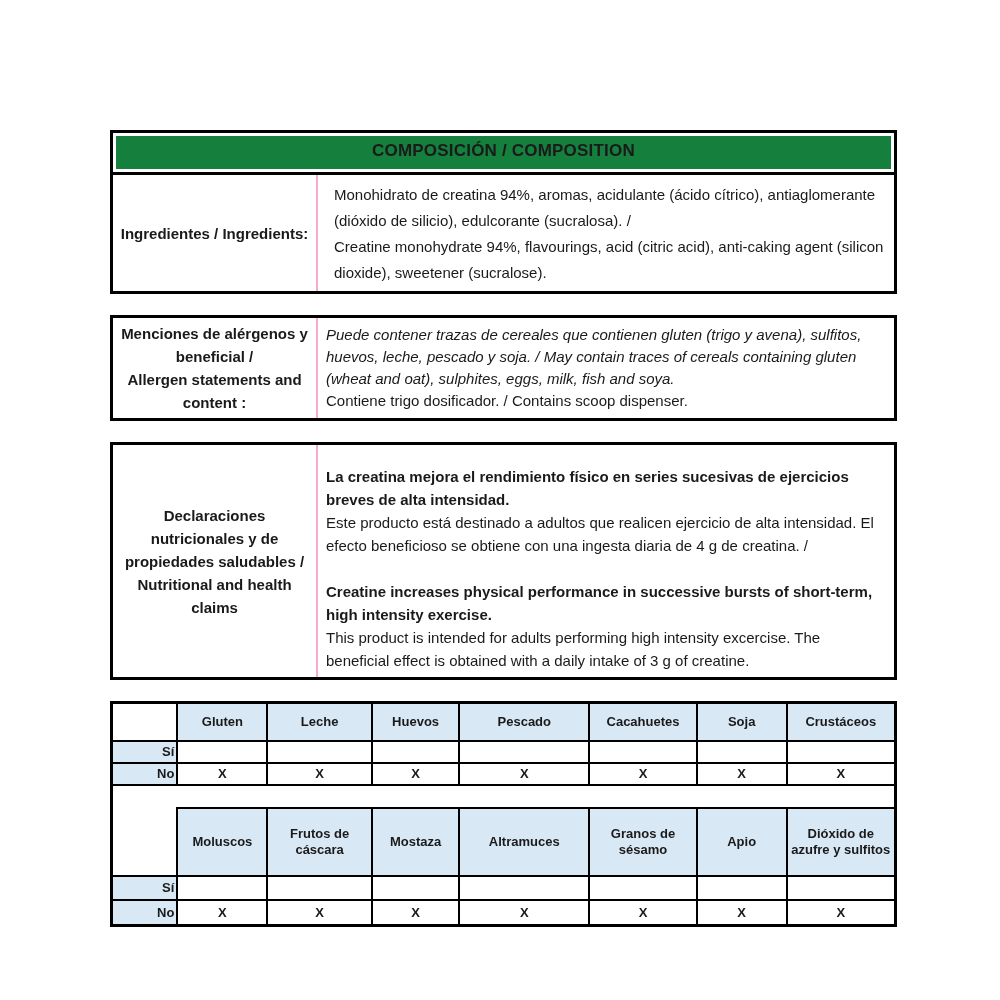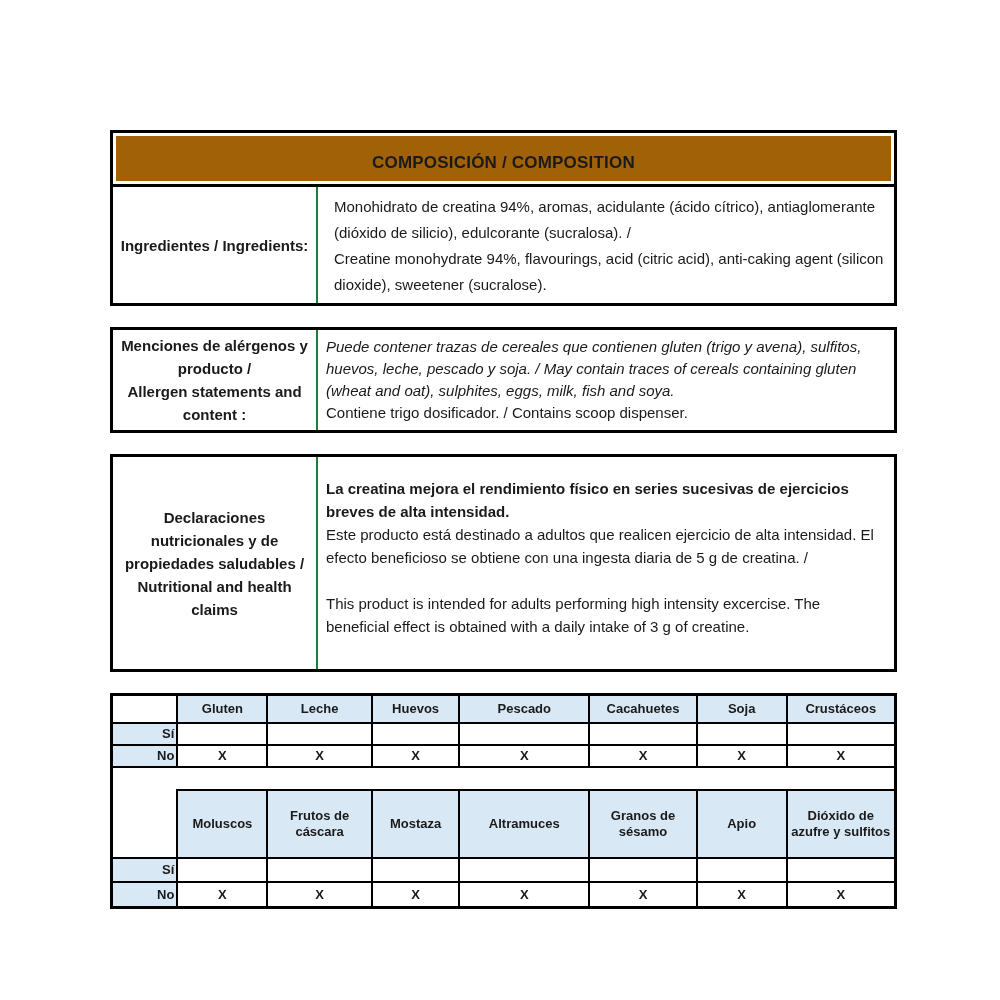--- a/index.html
+++ b/index.html
@@ -15,41 +15,41 @@
     width: 787px;
   }
 
   
   .title-box {
     border: 3px solid #000;
     background: #ffffff;
     padding: 3px;
   }
   .title-inner {
-    background: #a16207;
+    background: #15803d;
     text-align: center;
     font-weight: bold;
     font-size: 17px;
-    padding: 17px 0 8px 0;
+    padding: 5px 0 8px 0;
     letter-spacing: 0.2px;
   }
 
   
   .sec {
     display: flex;
     border: 3px solid #000;
     background: #fff;
   }
   .sec.attached { border-top: none; }
   .sec.gap { margin-top: 21px; }
 
   .label-cell {
     width: 205px;
     flex: 0 0 205px;
-    border-right: 2px solid #15803d;
+    border-right: 2px solid #f9a8d4;
     display: flex;
     align-items: center;
     justify-content: center;
     text-align: center;
     font-weight: bold;
     font-size: 15px;
     line-height: 23px;
     padding: 4px 6px;
   }
   .content-cell {
@@ -95,21 +95,21 @@
     background: #d9e8f5;
     font-weight: bold;
   }
   .corner-cell { background: #ffffff; }
   .ghost-cell {
     background: #ffffff;
     border-top: none !important;
     border-left: none !important;
   }
   .x-cell { font-weight: 600; background: #fff; }
-  .row-h1 { height: 27px; }
+  .row-h1 { height: 37px; }
   .row-yn1 { height: 22px; }
   .row-h2 { height: 68px; }
   .row-yn2 { height: 24px; }
   .spacer-row { height: 21px; background: #fff; }
   .t1 td { border-top-width: 0; }      
   .t1 td:first-child, .t2 td:first-child { border-left-width: 0; text-align: right; }
   .t1 td:last-child, .t2 td:last-child { border-right-width: 0; }
   .t2 tr:last-child td { border-bottom-width: 0; }
 </style>
 </head>
@@ -125,36 +125,37 @@
     <div class="label-cell">Ingredientes / Ingredients:</div>
     <div class="content-cell">
       <div>Monohidrato de creatina 94%, aromas, acidulante (ácido cítrico), antiaglomerante (dióxido de silicio), edulcorante (sucralosa). /</div>
       <div>Creatine monohydrate 94%, flavourings, acid (citric acid), anti-caking agent (silicon dioxide), sweetener (sucralose).</div>
     </div>
   </section>
 
   <section class="sec gap statements-sec">
     <div class="label-cell">
       <div>
-        <div>Menciones de alérgenos y producto /</div>
+        <div>Menciones de alérgenos y beneficial /</div>
         <div>Allergen statements and content :</div>
       </div>
     </div>
     <div class="content-cell">
       <span class="italic-text">Puede contener trazas de cereales que contienen gluten (trigo y avena), sulfitos, huevos, leche, pescado y soja. / May contain traces of cereals containing gluten (wheat and oat), sulphites, eggs, milk, fish and soya.</span>
       <div>Contiene trigo dosificador. / Contains scoop dispenser.</div>
     </div>
   </section>
 
   <section class="sec gap claims-sec">
     <div class="label-cell">Declaraciones nutricionales y de propiedades saludables / Nutritional and health claims</div>
     <div class="content-cell">
       <div class="bold-line">La creatina mejora el rendimiento físico en series sucesivas de ejercicios breves de alta intensidad.</div>
-      <div>Este producto está destinado a adultos que realicen ejercicio de alta intensidad. El efecto beneficioso se obtiene con una ingesta diaria de 5 g de creatina. /</div>
+      <div>Este producto está destinado a adultos que realicen ejercicio de alta intensidad. El efecto beneficioso se obtiene con una ingesta diaria de 4 g de creatina. /</div>
       <div class="blank-line"></div>
+      <div class="bold-line">Creatine increases physical performance in successive bursts of short-term, high intensity exercise.</div>
       <div>This product is intended for adults performing high intensity excercise. The beneficial effect is obtained with a daily intake of 3 g of creatine.</div>
     </div>
   </section>
 
   <section class="sec gap presence-sec">
     <div class="presence-right">
 
       <table class="atable t1">
         <colgroup>
           <col style="width:48px">

